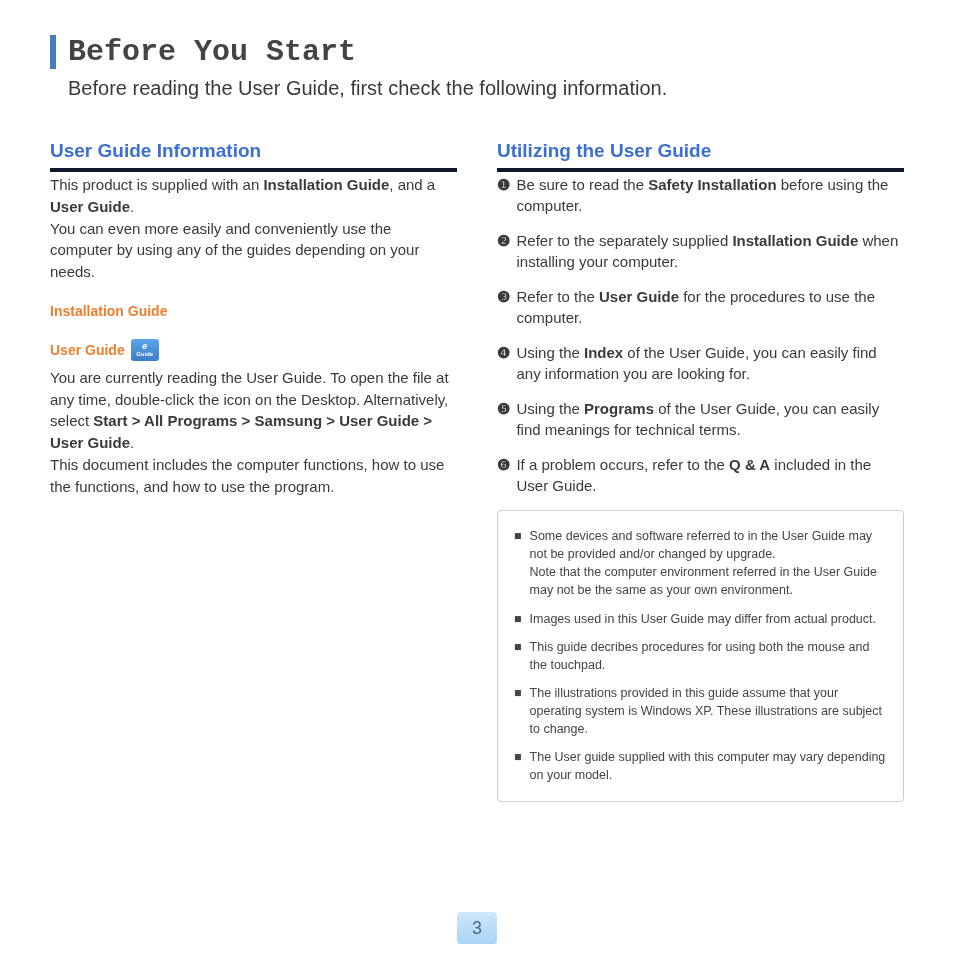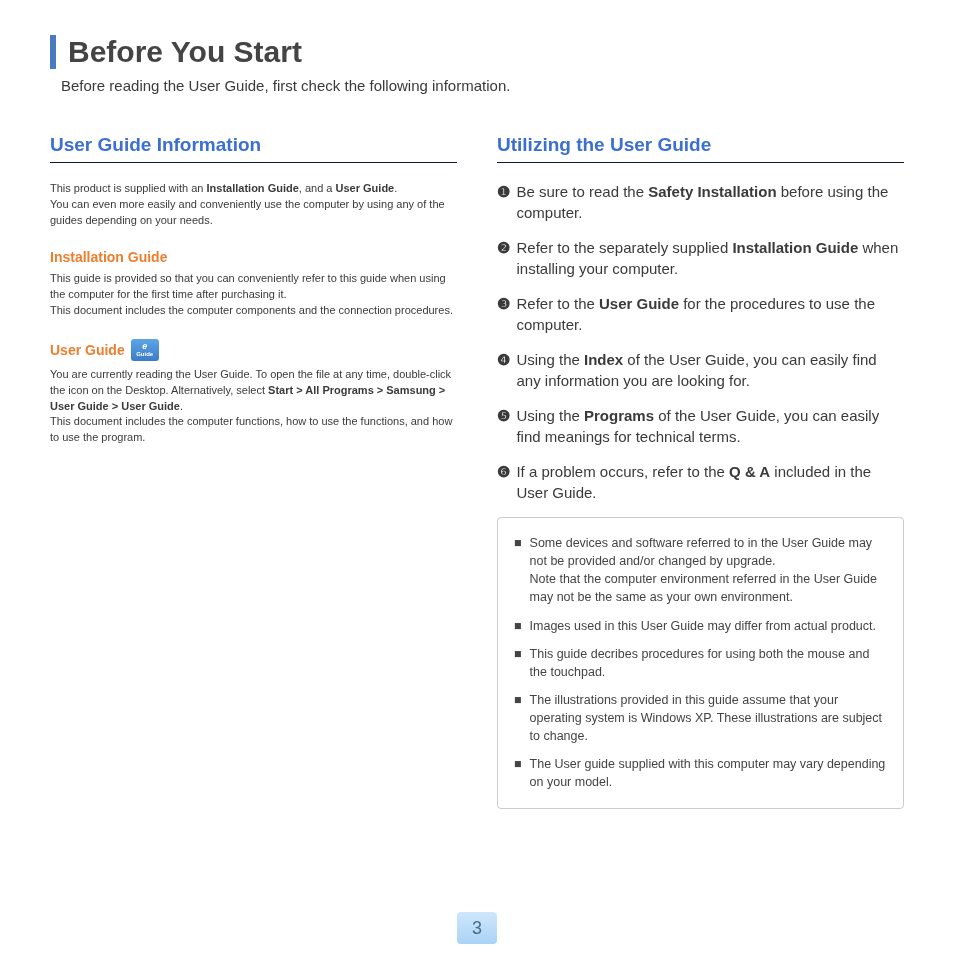--- a/index.html
+++ b/index.html
@@ -1,24 +1,24 @@
 <!DOCTYPE html>
 <html><head>
 <meta charset="utf-8">
 <style>
   * { margin: 0; padding: 0; box-sizing: border-box; }
   body { font-family: Arial, Helvetica, sans-serif; background: #fff; color: #3a3a3a; width: 954px; height: 954px; padding: 35px 50px 0 50px; position: relative; }
   .page-title-wrap { display: flex; align-items: center; margin-bottom: 8px; }
   .title-bar { width: 6px; height: 34px; background: #4a7abf; margin-right: 12px; }
-  .page-title { font-size: 30px; font-weight: bold; color: #444; }
-  .subtitle { font-size: 15px; color: #3a3a3a; margin-left: 11px; margin-bottom: 40px; }
+  .page-title { font-size: 30px; font-weight: bold; color: #444; font-family: Liberation Mono, monospace; }
+  .subtitle { font-size: 20px; color: #3a3a3a; margin-left: 18px; margin-bottom: 40px; }
   .columns { display: flex; gap: 40px; }
   .col { flex: 1; min-width: 0; }
-  .section-heading { font-size: 19px; font-weight: bold; color: #3b6fd1; padding-bottom: 6px; border-bottom: 1px solid #0f172a; margin-bottom: 18px; }
-  .body-text { font-size: 11px; line-height: 1.45; margin-bottom: 18px; }
+  .section-heading { font-size: 19px; font-weight: bold; color: #3b6fd1; padding-bottom: 6px; border-bottom: 4px solid #0f172a; margin-bottom: 2px; }
+  .body-text { font-size: 15px; line-height: 1.45; margin-bottom: 18px; }
   .sub-heading { font-size: 14px; font-weight: bold; color: #ee7e2e; margin-top: 20px; margin-bottom: 6px; display: flex; align-items: center; gap: 6px; }
   .numbered-list { list-style: none; }
   .numbered-list li { display: flex; align-items: flex-start; gap: 6px; margin-bottom: 14px; font-size: 15px; line-height: 1.4; }
   .num { font-weight: bold; font-size: 15px; flex-shrink: 0; }
   .note-box { border: 1px solid #ccc; border-radius: 4px; padding: 16px; display: flex; gap: 14px; margin-top: 8px; }
   .note-icon-wrap { text-align: center; flex-shrink: 0; }
   .note-icon { width: 32px; height: 32px; background: #6ea8e8; border-radius: 4px; display: flex; align-items: center; justify-content: center; margin-bottom: 4px; }
   .note-label { font-size: 12px; color: #3b6fd1; font-weight: bold; }
   .note-list { list-style: none; font-size: 12.5px; line-height: 1.45; color: #444; }
   .note-list li { display: flex; gap: 8px; margin-bottom: 10px; }
@@ -38,21 +38,20 @@
 </div>
 <p class="subtitle">Before reading the User Guide, first check the following information.</p>
 
 <div class="columns">
   <div class="col">
     <h2 class="section-heading">User Guide Information</h2>
     <p class="body-text">This product is supplied with an <b>Installation Guide</b>, and a <b>User Guide</b>.<br>You can even more easily and conveniently use the computer by using any of the guides depending on your needs.</p>
     <div class="sub-heading">
       <span>Installation Guide</span>
     </div>
-    <p class="body-text">This guide is provided so that you can conveniently refer to this guide when using the computer for the first time after purchasing it.<br>This document includes the computer components and the connection procedures.</p>
     <div class="sub-heading">
       <span>User Guide</span>
       <span class="eguide-icon">
         <span style="font-size:9px;font-style:italic;">e</span>
         <span style="font-size:6px;">Guide</span>
       </span>
     </div>
     <p class="body-text">You are currently reading the User Guide. To open the file at any time, double-click the icon on the Desktop. Alternatively, select <b>Start &gt; All Programs &gt; Samsung &gt; User Guide &gt; User Guide</b>.<br>This document includes the computer functions, how to use the functions, and how to use the program.</p>
   </div>
 

